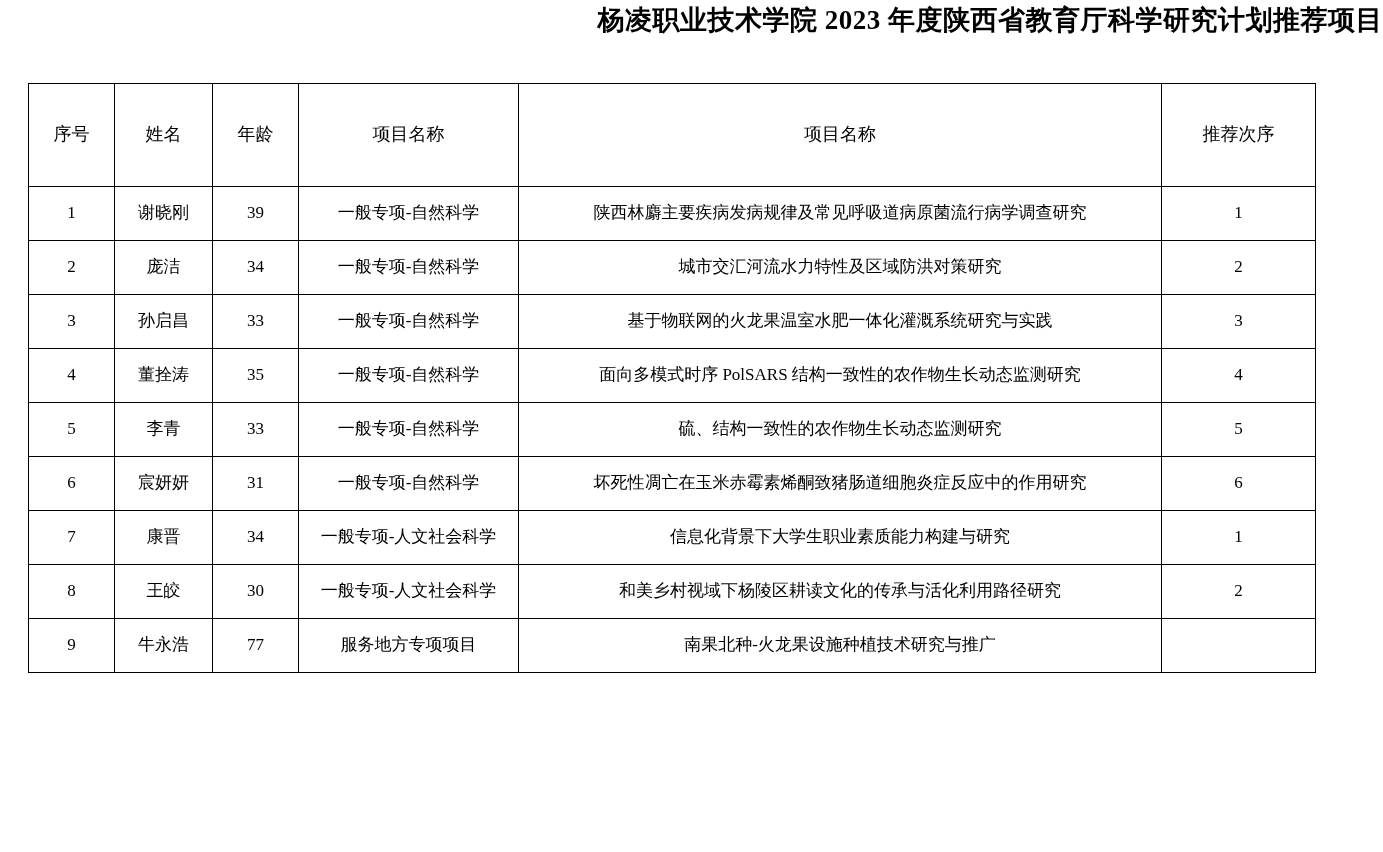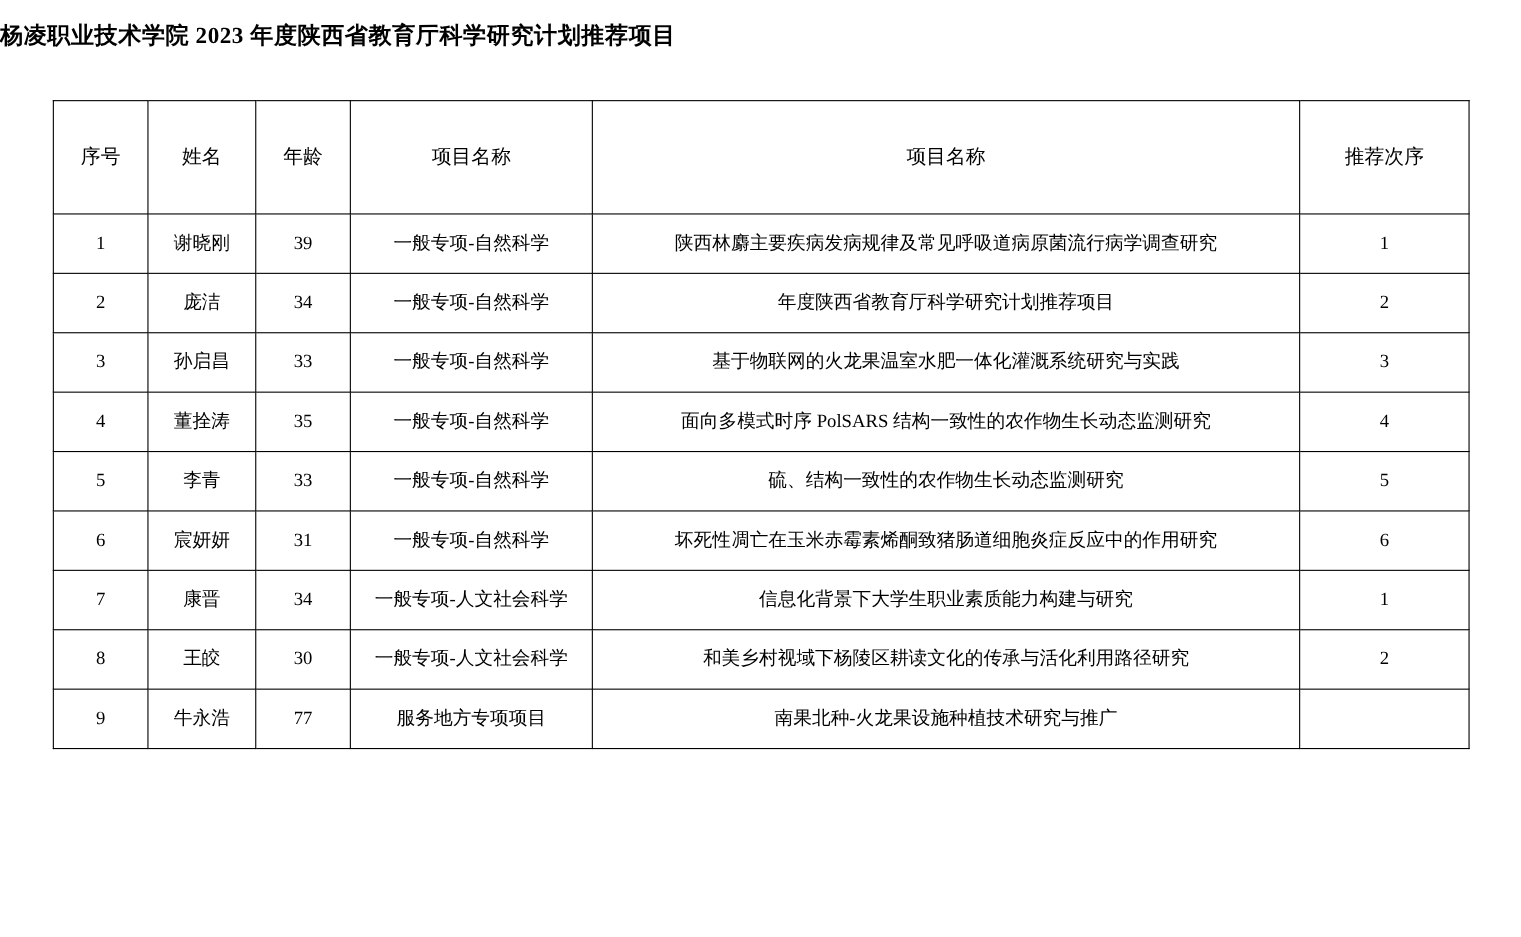--- a/index.html
+++ b/index.html
@@ -14,33 +14,33 @@
     color: #000000;
     overflow: hidden;
   }
   .page {
     width: 1383px;
     height: 852px;
     position: relative;
     box-sizing: border-box;
   }
   .doc-title {
-    text-align: left;
+    text-align: right;
     font-family: "Liberation Serif", "DejaVu Serif", serif;
     font-weight: bold;
-    font-size: 21px;
+    font-size: 27px;
     letter-spacing: 0.5px;
     margin: 0;
-    padding-top: 18px;
+    padding-top: 2px;
     padding-bottom: 0;
     color: #000;
   }
   .table-wrap {
     margin-top: 45px;
-    padding-left: 48px;
+    padding-left: 28px;
     padding-right: 48px;
   }
   table.main-table {
     border-collapse: collapse;
     width: 1287px;
     table-layout: fixed;
     font-size: 17px;
   }
   table.main-table th,
   table.main-table td {
@@ -108,21 +108,21 @@
           <td>39</td>
           <td>一般专项-自然科学</td>
           <td class="cell-proj">陕西林麝主要疾病发病规律及常见呼吸道病原菌流行病学调查研究</td>
           <td>1</td>
         </tr>
         <tr>
           <td>2</td>
           <td>庞洁</td>
           <td>34</td>
           <td>一般专项-自然科学</td>
-          <td class="cell-proj">年度陕西省教育厅科学研究计划推荐项目</td>
+          <td class="cell-proj">城市交汇河流水力特性及区域防洪对策研究</td>
           <td>2</td>
         </tr>
         <tr>
           <td>3</td>
           <td>孙启昌</td>
           <td>33</td>
           <td>一般专项-自然科学</td>
           <td class="cell-proj">基于物联网的火龙果温室水肥一体化灌溉系统研究与实践</td>
           <td>3</td>
         </tr>

